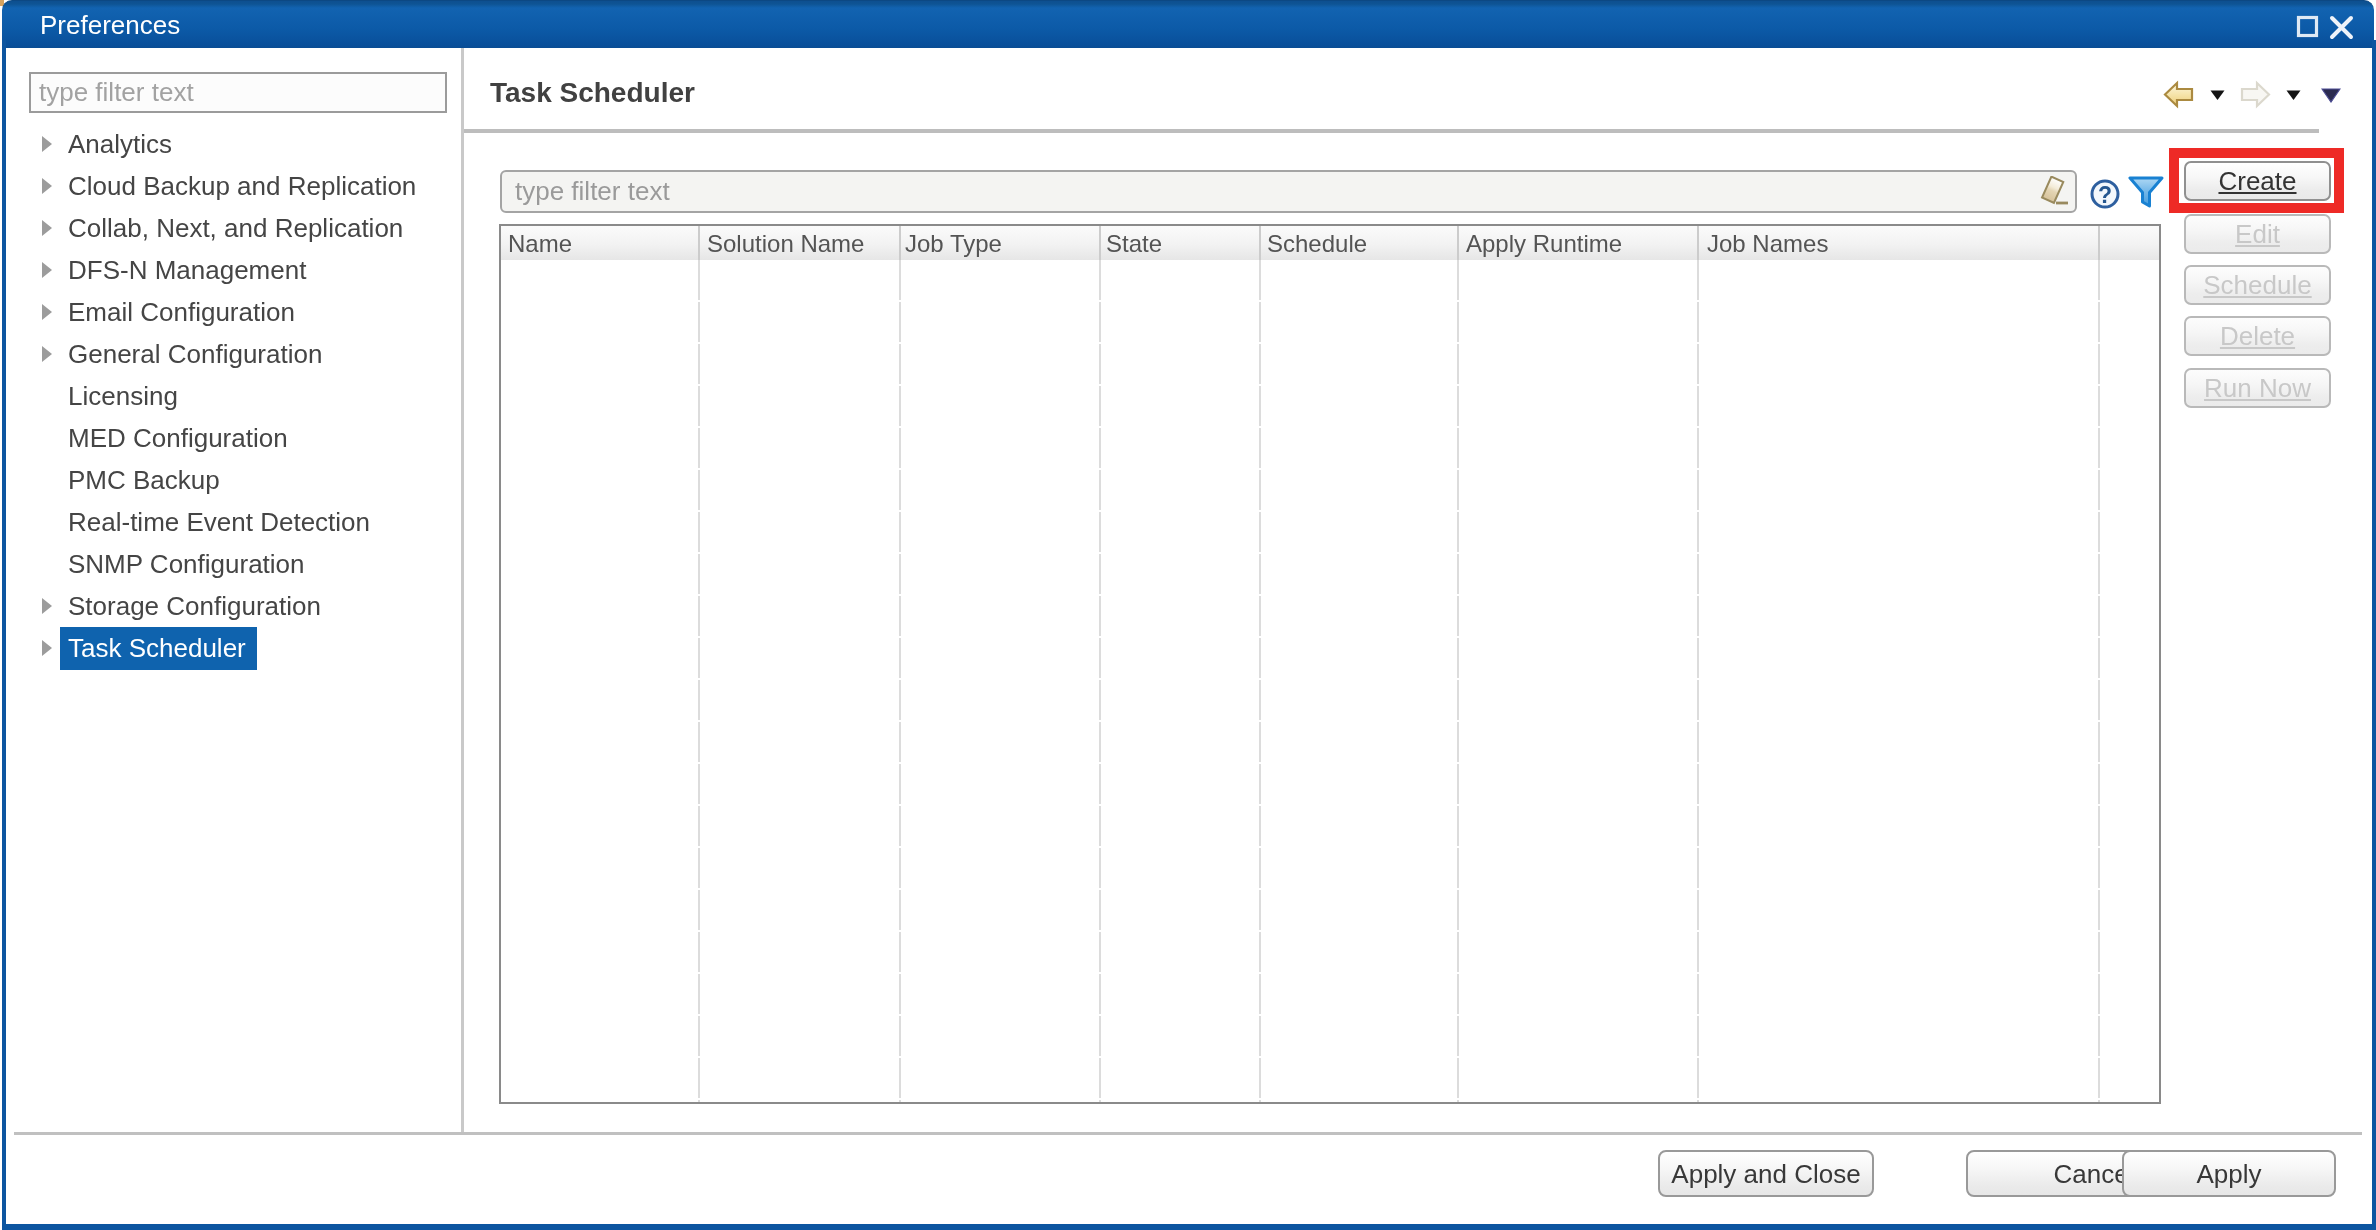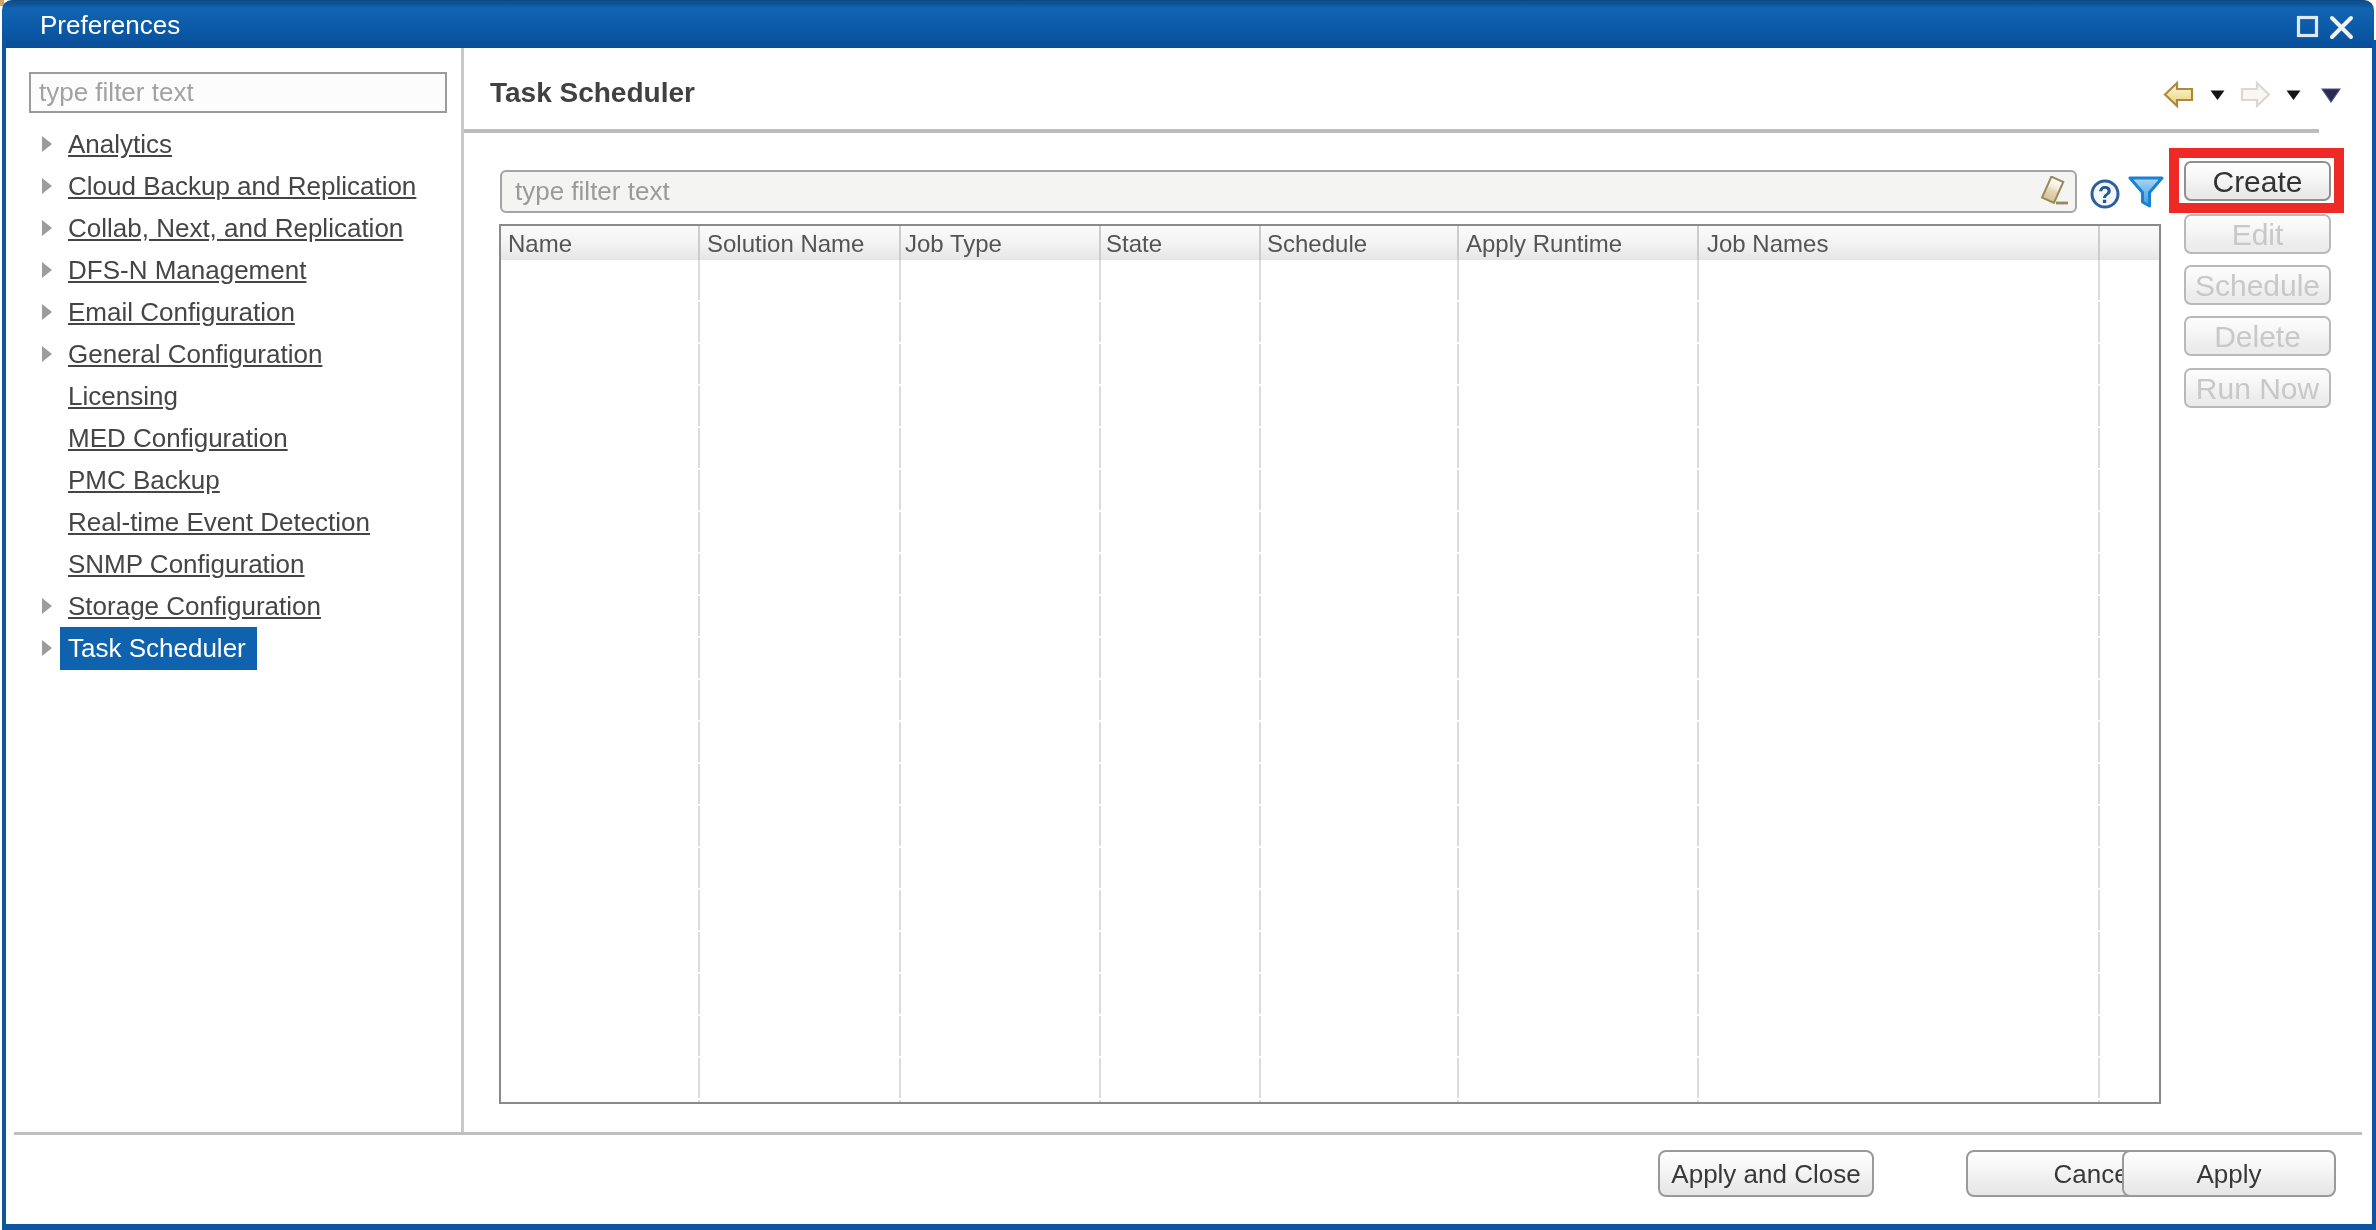--- a/index.html
+++ b/index.html
@@ -15,34 +15,34 @@
   #title{left:2px;top:0;width:2372px;height:48px;box-sizing:border-box;
     background:linear-gradient(180deg,#0d4f90 0px,#0e5494 3px,#1263b1 7px,#0c5aa7 28px,#094f9a 44px,#0a4c90 48px);
     border-radius:10px 10px 0 0;border-top:1px solid #0c4883;}
   #titletext{left:20px;top:0;height:48px;line-height:50px;color:#ffffff;font-size:26px;margin-left:20px;}
   
   #lfilter{left:29px;top:72px;width:406px;height:37px;border:2px solid #9b9b9b;background:#fcfcfc;
     color:#a2a2a2;font-size:26px;line-height:37px;padding-left:8px;}
   .trow{left:4px;height:42px;width:456px;color:#454545;font-size:26px;}
   .trow .arr{position:absolute;left:38px;top:13px;width:0;height:0;
     border-left:10px solid #9c9c9c;border-top:8px solid transparent;border-bottom:8px solid transparent;}
-  .trow .txt{position:absolute;left:64px;top:0;line-height:42px;white-space:pre;text-decoration:underline;}
+  .trow .txt{position:absolute;left:64px;top:0;line-height:42px;white-space:pre;}
   #selrow{left:60px;top:627px;width:197px;height:43px;background:#0f63ae;}
   #selrow .txt{position:absolute;left:8px;top:0;line-height:43px;color:#fff;font-size:26px;}
   #divider{left:461px;top:48px;width:3px;height:1085px;background:#c9c9c9;}
   
   #rhead{left:490px;top:77px;font-size:28px;font-weight:bold;color:#414141;}
   #rsep{left:464px;top:129px;width:1855px;height:4px;background:#bdbdbd;}
   #rfilter{left:500px;top:170px;width:1577px;height:43px;border:2px solid #a4a4a4;border-radius:6px;
     background:#f4f4f2;box-sizing:border-box;color:#9a9a9a;font-size:26px;line-height:39px;padding-left:13px;}
   
   #redbox{left:2169px;top:148px;width:175px;height:65px;border:10px solid #ee2a26;box-sizing:border-box;}
   .btn{left:2184px;width:147px;height:40px;border:2px solid #909090;border-radius:7px;box-sizing:border-box;
     background:linear-gradient(180deg,#ffffff 0%,#f7f7f7 40%,#ececec 75%,#e9e9e9 100%);
-    color:#333;font-size:30px;text-align:center;line-height:37px;}
+    color:#333;font-size:26px;text-align:center;line-height:37px;text-decoration:underline;}
   .btn.dis{border-color:#b9b9b9;color:#c8c8c8;
     background:linear-gradient(180deg,#fdfdfd 0%,#f6f6f6 40%,#ededed 75%,#ebebeb 100%);}
   
   #tbl{left:499px;top:224px;width:1662px;height:880px;border:2px solid #8a8a8a;box-sizing:border-box;background:transparent;}
   #thead{left:501px;top:226px;width:1658px;height:34px;background:linear-gradient(180deg,#fbfbfb 0%,#f2f2f2 55%,#e6e6e6 100%);}
   .hcol{top:226px;height:34px;line-height:35px;font-size:24px;color:#545454;}
   .vlh{top:226px;height:34px;width:2px;background:#cccccc;}
   .vlb{top:260px;height:842px;width:2px;
     background:repeating-linear-gradient(180deg,#dcdcdc 0px,#dcdcdc 40px,rgba(255,255,255,0) 40px,rgba(255,255,255,0) 42px);}
   

